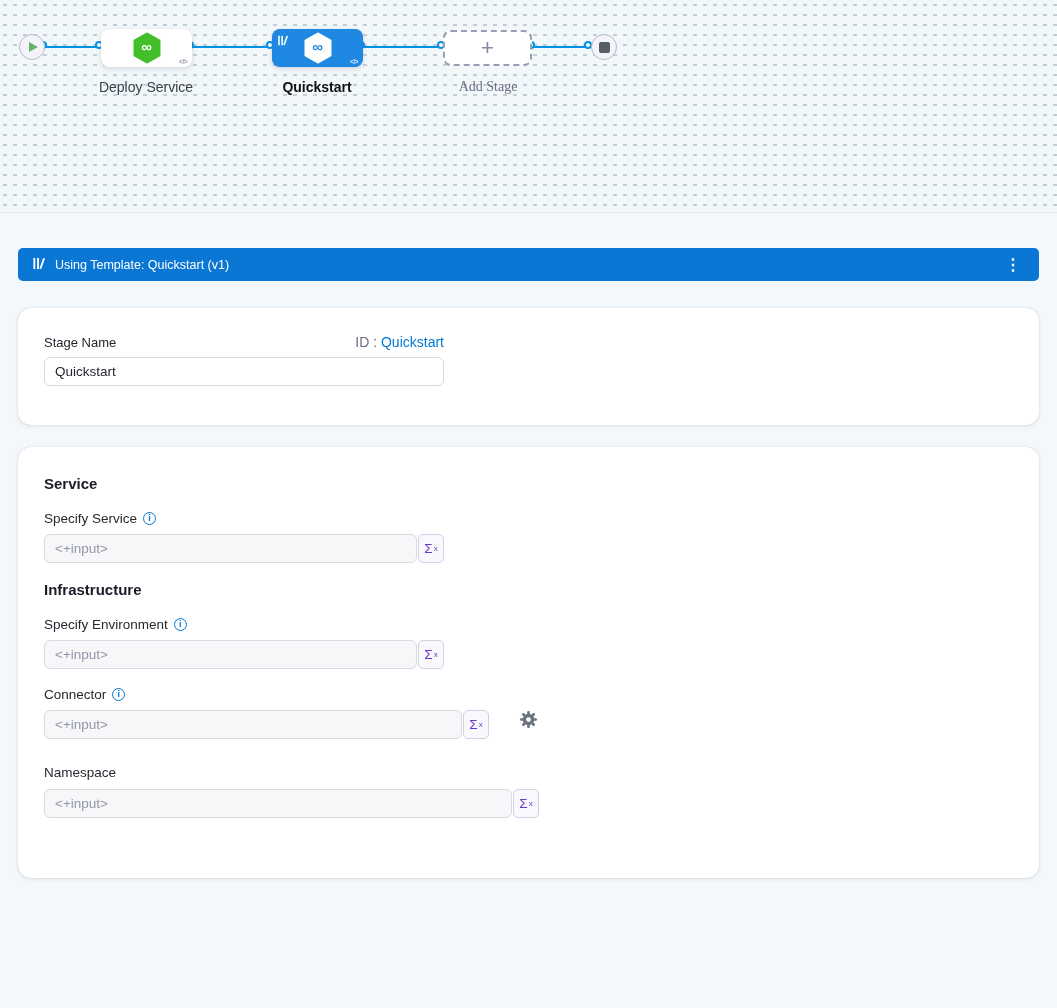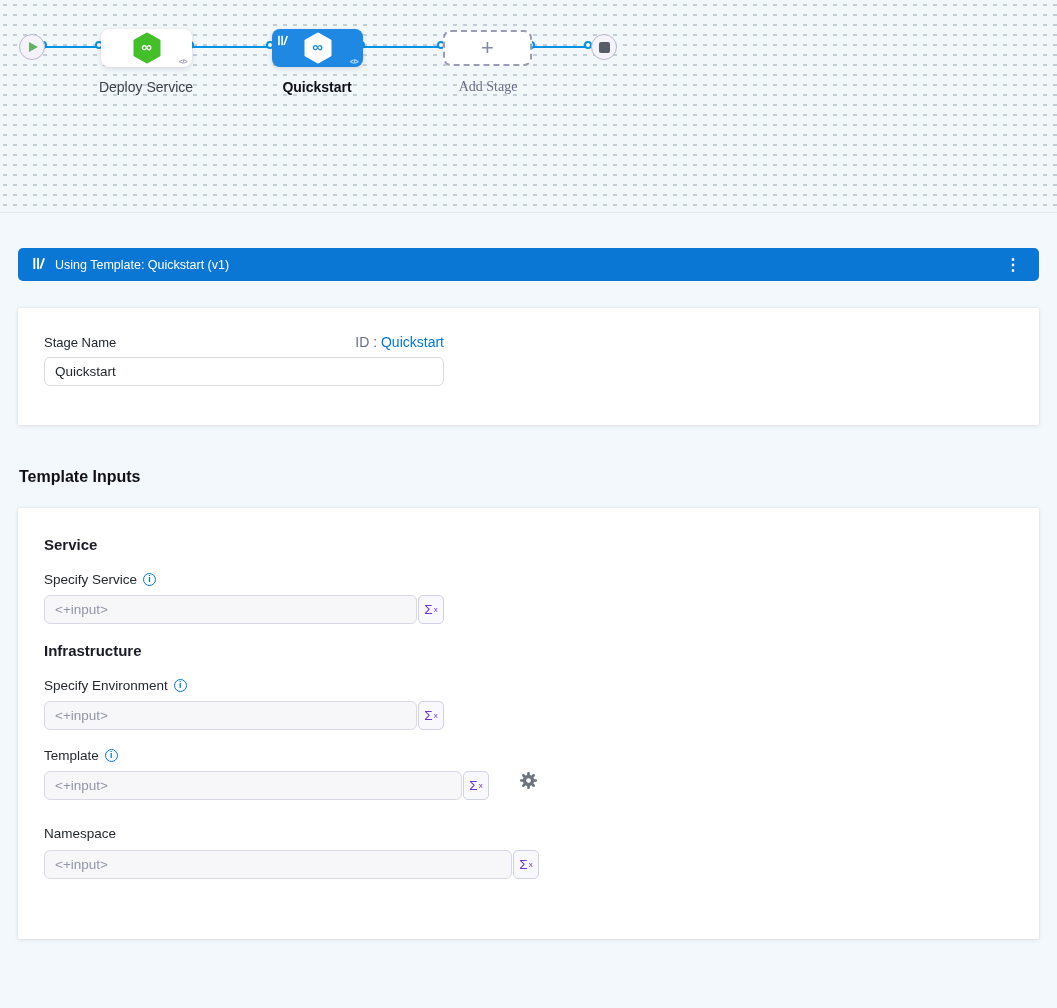--- a/index.html
+++ b/index.html
@@ -45,21 +45,21 @@
 
   
   .page { padding:35px 18px 0; background:#f3f8fc; min-height:795px; }
 
   .banner { height:33px; background:#0b77d4; border-radius:5px; display:flex;
     align-items:center; padding:0 14px; }
   .banner .txt { flex:1; color:#fff; font-size:12.5px; font-weight:500; margin-left:10px; }
   .kebab { color:#fff; font-size:16px; font-weight:bold; cursor:pointer; line-height:1;
     padding:0 4px; letter-spacing:0; }
 
-  .card { background:#fff; border-radius:1px;
+  .card { background:#fff; border-radius:13px;
     box-shadow:0 0 1px rgba(40,41,61,.25), 0 1px 4px rgba(96,97,112,.14); }
   .stage-card { margin-top:27px; padding:26px 26px 39px; }
   .stage-row { width:400px; display:flex; justify-content:space-between; align-items:baseline; }
   .lbl { font-size:13px; font-weight:500; color:#22272f; }
   .id-part { font-size:14px; color:#6b6d85; }
   .id-link { color:#0278d5; text-decoration:none; cursor:pointer; }
   .stage-input { margin-top:7px; width:400px; height:29px; border:1px solid #d9dae4;
     border-radius:6px; padding:0 10px; font-size:13.5px; color:#22272f;
     font-family:"Liberation Sans", sans-serif; background:#fff; outline:none; }
 
@@ -168,21 +168,20 @@
     <div class="stage-row">
       <span class="lbl">Stage Name</span>
       <span class="id-part">
         <span>ID :</span>
         <a class="id-link">Quickstart</a>
       </span>
     </div>
     <input class="stage-input" type="text" value="Quickstart" style="">
   </div>
 
-  <div class="ti-heading">Template Inputs</div>
 
   <div class="card ti-card">
 
     <div class="section-h">Service</div>
 
     <div class="field-lbl mt19">
       <span>Specify Service</span>
       <span class="info-dot">i</span>
     </div>
     <div class="in-row">
@@ -201,21 +200,21 @@
     </div>
     <div class="in-row">
       <input class="ti-input w373" type="text" placeholder="&lt;+input&gt;" style="">
       <span class="expr-btn">
         <span>Σ</span>
           <sup>x</sup>
       </span>
     </div>
 
     <div class="field-lbl mt46">
-      <span>Template</span>
+      <span>Connector</span>
       <span class="info-dot">i</span>
     </div>
     <div class="in-row">
       <input class="ti-input w418" type="text" placeholder="&lt;+input&gt;" style="">
       <span class="expr-btn">
         <span>Σ</span>
           <sup>x</sup>
       </span>
       <span class="gear-btn">
         <svg width="19" height="19" viewBox="0 0 20 20">

